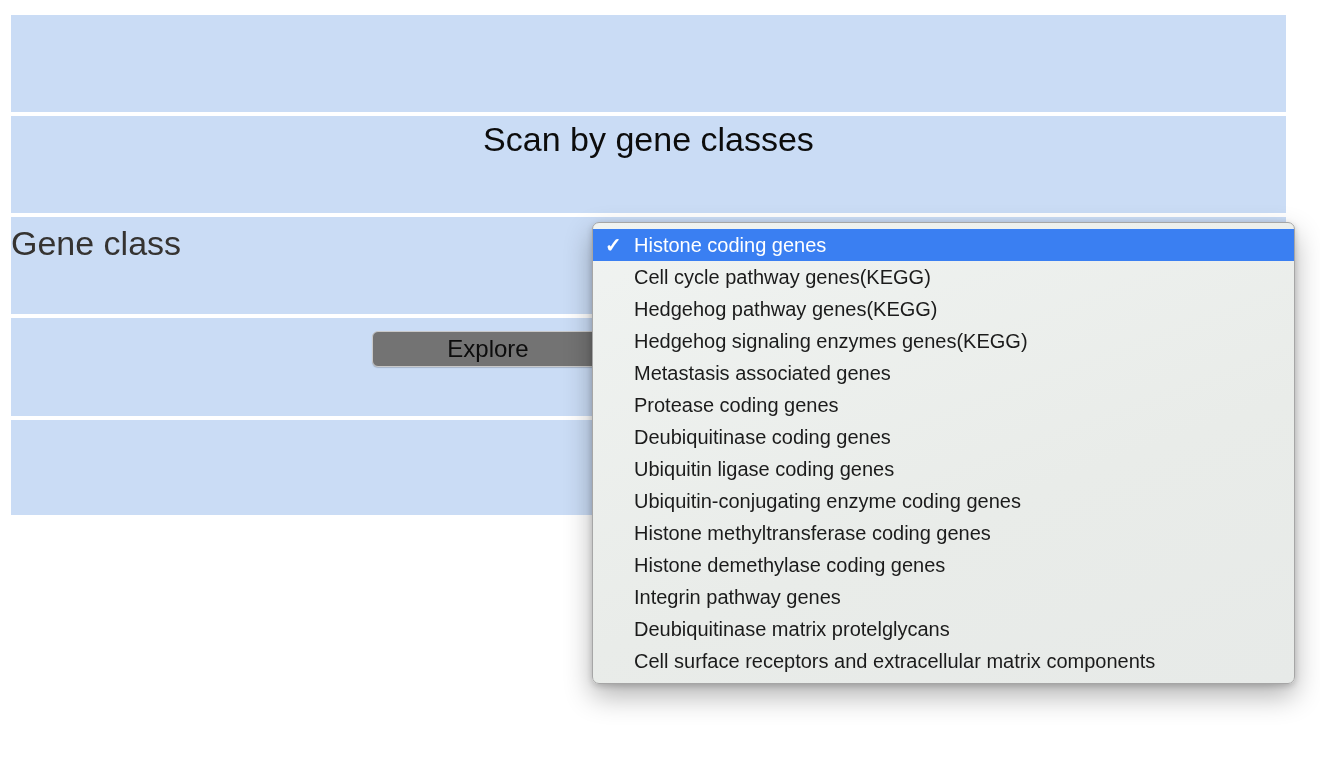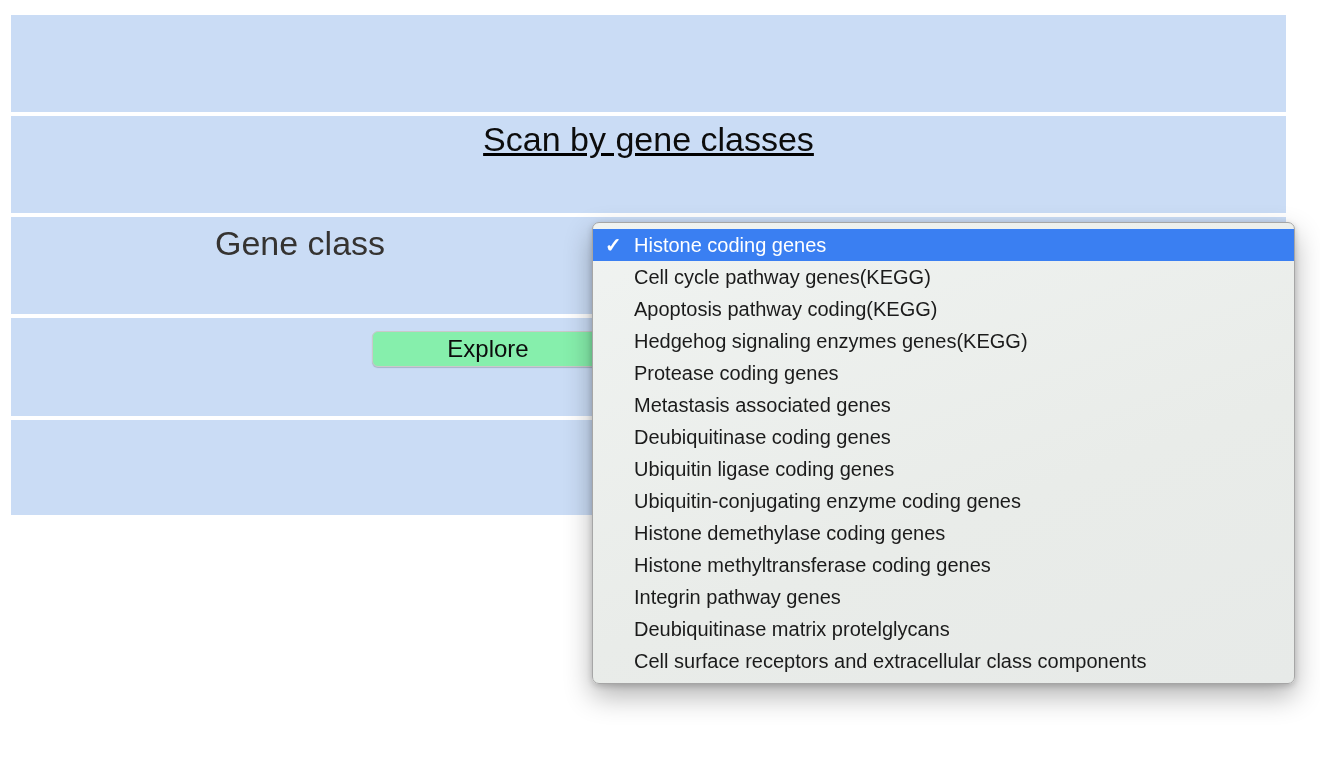--- a/index.html
+++ b/index.html
@@ -21,53 +21,52 @@
     width: 1275px;
     display: flex;
     flex-direction: column;
     gap: 4px;
     z-index: 1;
   }
   .row {
     background: #cadcf5;
     position: relative;
     width: 100%;
-    text-decoration: underline;
   }
   .row-1 { height: 97px; }
   .row-2 { height: 97px; }
   .row-3 { height: 97px; }
   .row-4 { height: 98px; }
   .row-5 { height: 95px; }
 
   .title {
     padding-top: 4px;
     text-align: center;
     font-size: 34px;
     color: #0c0c0c;
     letter-spacing: 0;
   }
 
   .gene-class-label {
     position: absolute;
     left: 0;
     top: 7px;
     width: 578px;
-    text-align: center;
+    text-align: left;
     font-size: 34px;
     color: #353331;
   }
 
   .explore-btn {
     position: absolute;
     left: 361px;
     top: 13px;
     width: 232px;
     height: 36px;
-    background: #86efac;
+    background: #737373;
     border: 1px solid #c9c9c9;
     border-radius: 6px;
     box-shadow: 0 1px 1px rgba(0,0,0,0.18);
     font-size: 24px;
     font-family: "Liberation Sans", sans-serif;
     color: #0c0c0c;
     text-align: center;
     line-height: 34px;
     padding: 0;
     cursor: pointer;
@@ -130,25 +129,25 @@
   <div class="row row-4">
     <button class="explore-btn">Explore</button>
   </div>
 
   <div class="row row-5"></div>
 </div>
 
 <div class="dropdown" id="dropdown">
     <div class="dropdown-item selected"><span class="check">✓</span><span>Histone coding genes</span></div>
     <div class="dropdown-item"><span>Cell cycle pathway genes(KEGG)</span></div>
-    <div class="dropdown-item"><span>Apoptosis pathway coding(KEGG)</span></div>
+    <div class="dropdown-item"><span>Hedgehog pathway genes(KEGG)</span></div>
     <div class="dropdown-item"><span>Hedgehog signaling enzymes genes(KEGG)</span></div>
+    <div class="dropdown-item"><span>Metastasis associated genes</span></div>
     <div class="dropdown-item"><span>Protease coding genes</span></div>
-    <div class="dropdown-item"><span>Metastasis associated genes</span></div>
     <div class="dropdown-item"><span>Deubiquitinase coding genes</span></div>
     <div class="dropdown-item"><span>Ubiquitin ligase coding genes</span></div>
     <div class="dropdown-item"><span>Ubiquitin-conjugating enzyme coding genes</span></div>
+    <div class="dropdown-item"><span>Histone methyltransferase coding genes</span></div>
     <div class="dropdown-item"><span>Histone demethylase coding genes</span></div>
-    <div class="dropdown-item"><span>Histone methyltransferase coding genes</span></div>
     <div class="dropdown-item"><span>Integrin pathway genes</span></div>
     <div class="dropdown-item"><span>Deubiquitinase matrix protelglycans</span></div>
-    <div class="dropdown-item"><span>Cell surface receptors and extracellular class components</span></div>
+    <div class="dropdown-item"><span>Cell surface receptors and extracellular matrix components</span></div>
   </div>
 
 </body></html>

